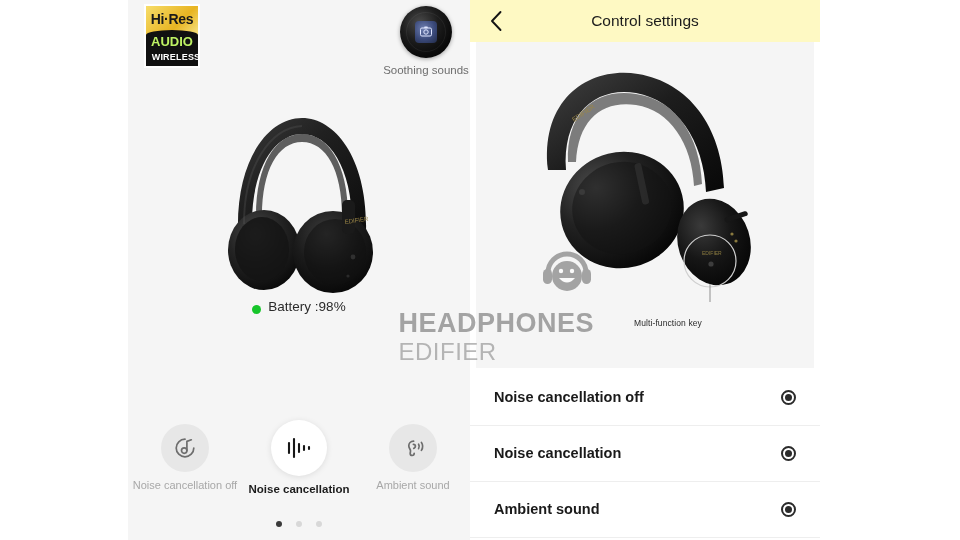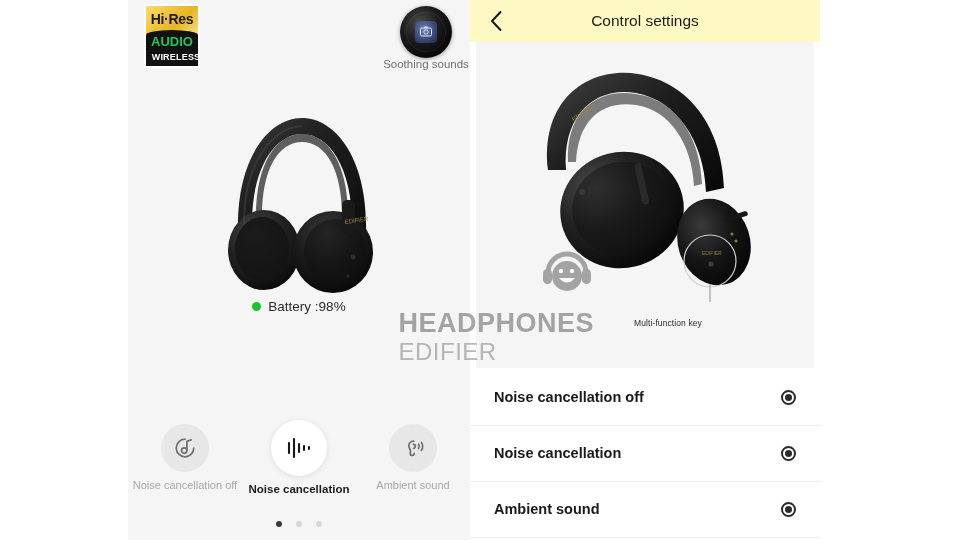--- a/index.html
+++ b/index.html
@@ -59,21 +59,21 @@
   }
   .hires-mid {
     position: absolute; left: 0; top: 40%; width: 100%; height: 33%;
     background: #111111;
     border-radius: 60% 60% 0 0 / 30% 30% 0 0;
     display: flex; align-items: center; justify-content: center;
   }
   .hires-mid span {
     font-weight: bold;
     font-size: 13px;
-    color: #22c55e;
+    color: #bef264;
     letter-spacing: 0px;
     line-height: 1;
     padding-top: 4px;
   }
   .hires-bot {
     position: absolute; left: 0; bottom: 0; width: 100%; height: 27%;
     background: #111111;
     display: flex; align-items: center; justify-content: center;
   }
   .hires-bot span {
@@ -112,40 +112,41 @@
   .soothing-core {
     width: 22px; height: 22px;
     border-radius: 4px;
     background: radial-gradient(circle at 40% 35%, #6f7fb0 0%, #3b4a7a 55%, #222c4a 100%);
     display: flex; align-items: center; justify-content: center;
     position: relative;
     z-index: 2;
   }
   .soothing-core svg { display:block; }
   .soothing-label {
+    margin-top: 6px;
     font-size: 11.5px;
     color: #6e6e6e;
     line-height: 1.2;
   }
 
   
   .hp-left {
     position: absolute;
     left: 88px; top: 104px;
     width: 170px; height: 190px;
   }
   .hp-left svg { display:block; width:100%; height:100%; }
 
   
   .battery-row {
     position: absolute;
     left: 0; top: 300px;
     width: 342px;
     display: flex;
-    align-items: center;
+    align-items: flex-end;
     justify-content: center;
     gap: 7px;
   }
   .battery-dot {
     width: 9px; height: 9px;
     border-radius: 50%;
     background: #16c52a;
     flex: 0 0 auto;
   }
   .battery-text {

